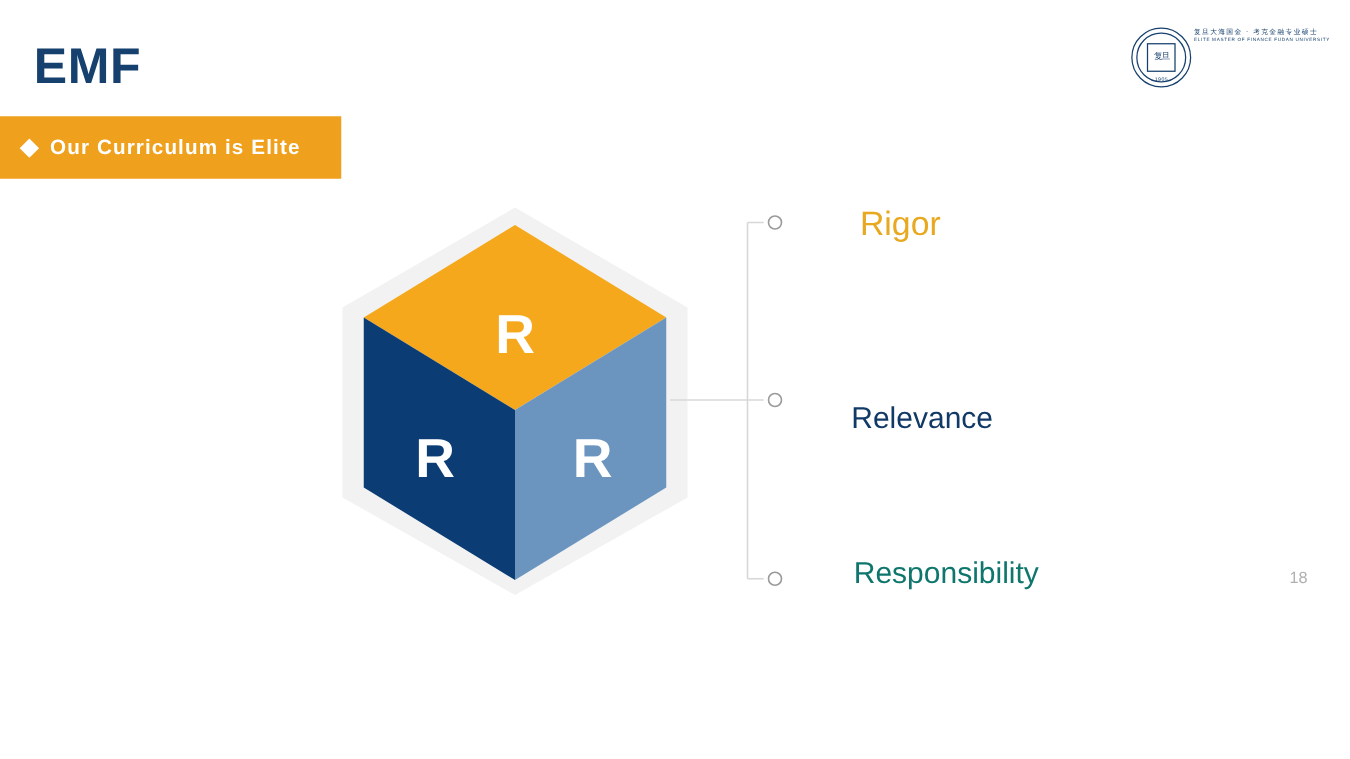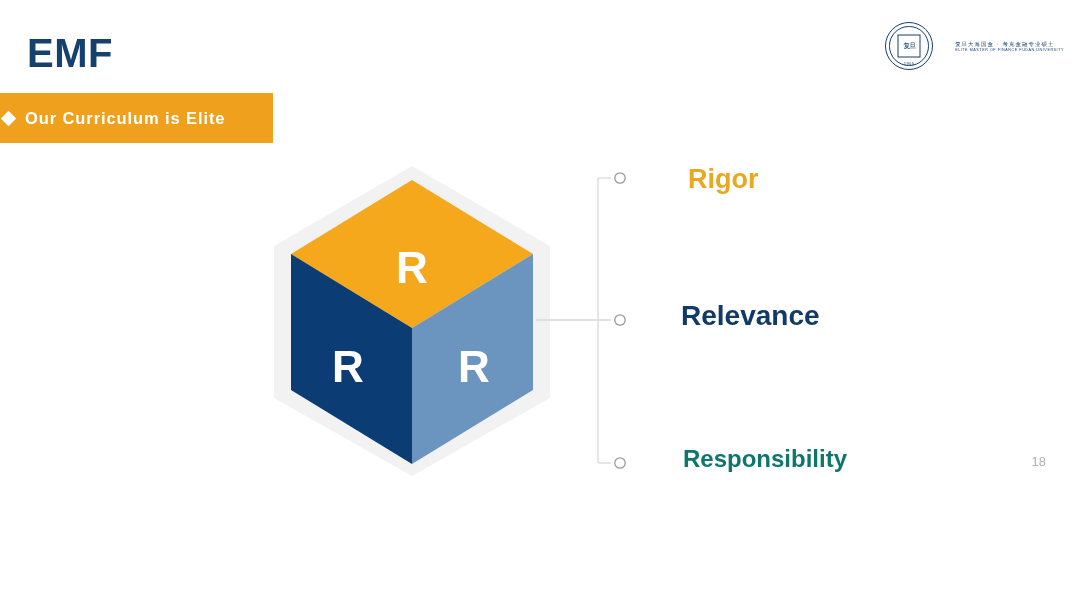--- a/index.html
+++ b/index.html
@@ -35,21 +35,21 @@
   #banner {
     position: absolute;
     left: 0;
     top: 93px;
     width: 273px;
     height: 50px;
     background: #efa01c;
     display: flex;
     align-items: center;
     box-sizing: border-box;
-    padding-left: 3px;
+    padding-left: 18px;
   }
   #banner .bullet {
     width: 11px;
     height: 11px;
     background: #ffffff;
     transform: rotate(45deg);
     margin-right: 11px;
     flex: 0 0 auto;
   }
   #banner .banner-text {
@@ -59,22 +59,22 @@
     letter-spacing: 0.9px;
     white-space: nowrap;
   }
 
   
   #logo {
     position: absolute;
     right: 16px;
     top: 22px;
     display: flex;
-    align-items: center;
-    gap: 22px;
+    align-items: flex-start;
+    gap: 2px;
   }
   #logo .seal {
     width: 46px;
     height: 46px;
     border-radius: 50%;
     border: 1.6px solid #16406e;
     position: relative;
     flex: 0 0 auto;
     background: #ffffff;
   }
@@ -164,34 +164,34 @@
     left: 528px;
     top: 160px;
     width: 110px;
     height: 320px;
   }
   #connectors svg { display: block; }
 
   
   .label {
     position: absolute;
-    font-weight: bold;
+    font-weight: normal;
     white-space: nowrap;
     line-height: 1;
   }
   #label-rigor {
     left: 688px;
     top: 166px;
     font-size: 27px;
     color: #e8a81f;
   }
   #label-relevance {
     left: 681px;
-    top: 302px;
-    font-size: 28px;
+    top: 323px;
+    font-size: 24px;
     color: #123a66;
   }
   #label-responsibility {
     left: 683px;
     top: 447px;
     font-size: 24px;
     color: #0f766e;
   }
 
   

